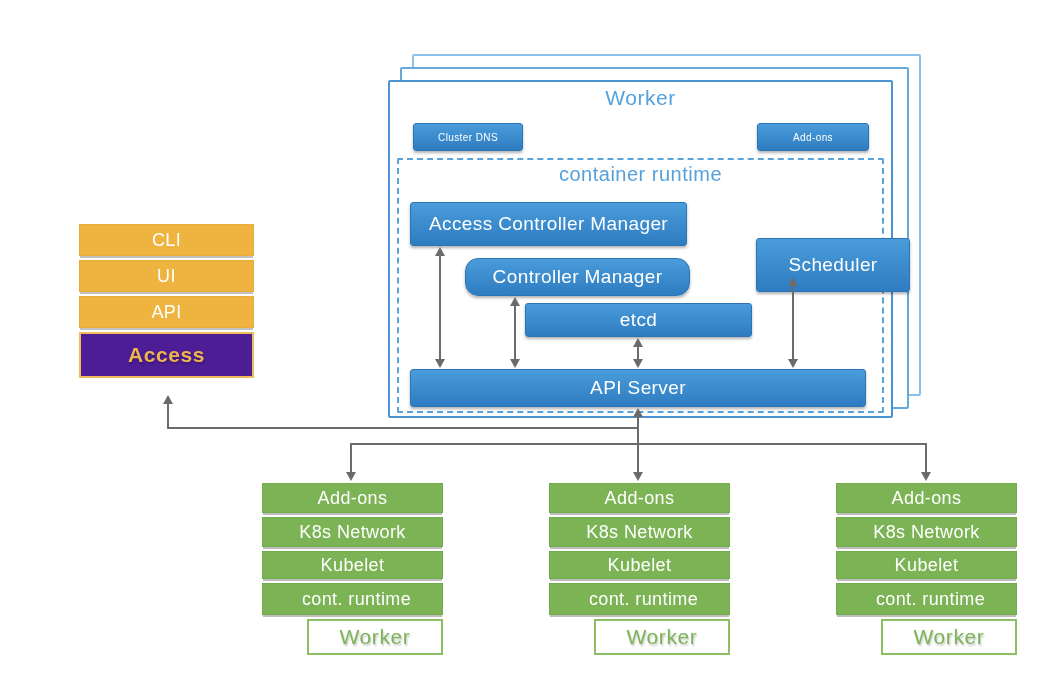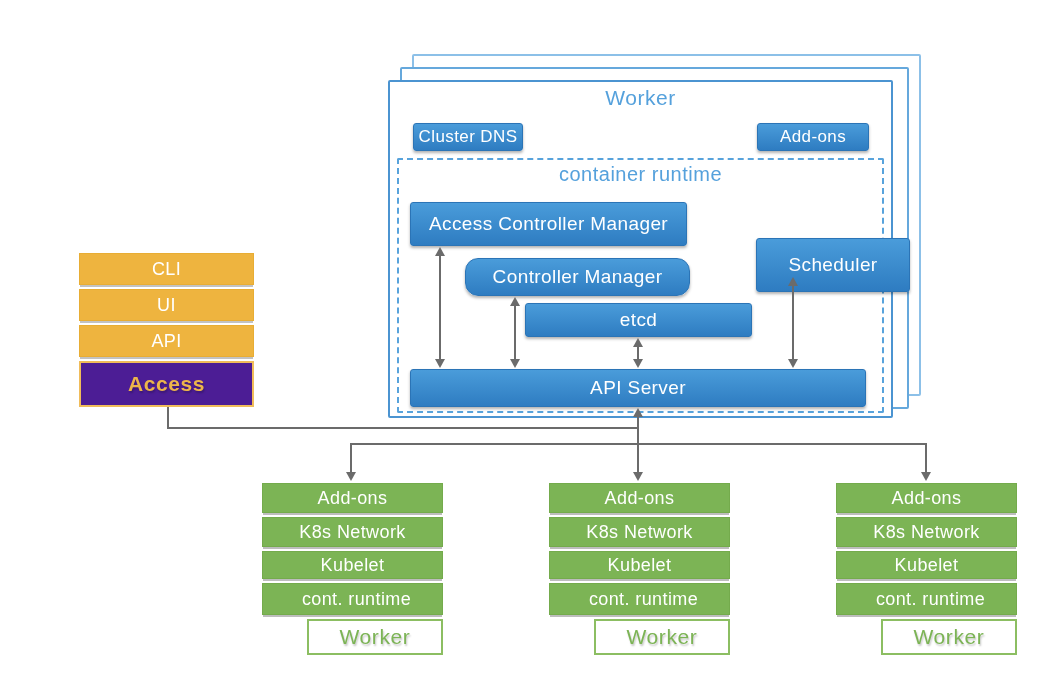--- a/index.html
+++ b/index.html
@@ -16,41 +16,41 @@
                   font-size:21px; letter-spacing:0.5px; color:#55a1dc; }
   .runtime-box { position:absolute; left:397px; top:158px; width:487px; height:255px;
                  border:2px dashed #58a3dc; border-radius:2px; box-sizing:border-box; background:transparent; }
   .runtime-title { position:absolute; left:397px; top:163px; width:487px; text-align:center;
                    font-size:20px; letter-spacing:0.5px; color:#55a1dc; }
 
   
   .blue-box { position:absolute; display:flex; align-items:center; justify-content:center;
               background:linear-gradient(#4a9cda, #2e7cc1); border:1px solid #2b74b6; border-radius:3px;
               color:#fff; box-shadow:0 2px 3px rgba(0,0,0,0.3); box-sizing:border-box; letter-spacing:0.4px; }
-  .btn-small { font-size:17px; }
+  .btn-small { font-size:10px; }
   .comp { font-size:19px; }
   .cluster-dns { left:413px; top:123px; width:110px; height:28px; }
   .addons-btn  { left:757px; top:123px; width:112px; height:28px; }
   .ccm        { left:410px; top:202px; width:277px; height:44px; }
   .scheduler  { left:756px; top:238px; width:154px; height:54px; }
   .cm         { left:465px; top:258px; width:225px; height:38px;border-radius:13px; }
   .etcd       { left:525px; top:303px; width:227px; height:34px; }
   .api-server { left:410px; top:369px; width:456px; height:38px; }
 
   
   .vline { position:absolute; width:2px; background:#6b6b6b; }
   .hline { position:absolute; height:2px; background:#6b6b6b; }
   .head-up::before { content:""; position:absolute; top:-9px; left:-4px;
       border-left:5px solid transparent; border-right:5px solid transparent; border-bottom:9px solid #6b6b6b; }
   .head-down::after { content:""; position:absolute; bottom:-9px; left:-4px;
       border-left:5px solid transparent; border-right:5px solid transparent; border-top:9px solid #6b6b6b; }
 
   
   .stack { position:absolute; display:flex; flex-direction:column; gap:4px; }
-  .access-stack { left:79px; top:253px; width:175px; }
+  .access-stack { left:79px; top:224px; width:175px; }
   .orange-item { height:32px; background:#eeb43f; border:1px solid #e8ad34; color:#fff;
                  display:flex; align-items:center; justify-content:center; font-size:18px; letter-spacing:0.4px;
                  box-shadow:0 3px 0 -1px #c2c2c2; box-sizing:border-box; }
   
   .base-orange { height:46px; background:#4c1d95; border:2px solid #f0bc5a; color:#edb54a;
                  display:flex; align-items:center; justify-content:center; font-size:21px; letter-spacing:0.6px;
                  text-shadow:1px 2px 2px rgba(0,0,0,0.22); box-sizing:border-box;font-weight:bold; }
 
   
   .worker-stack { width:181px; }

